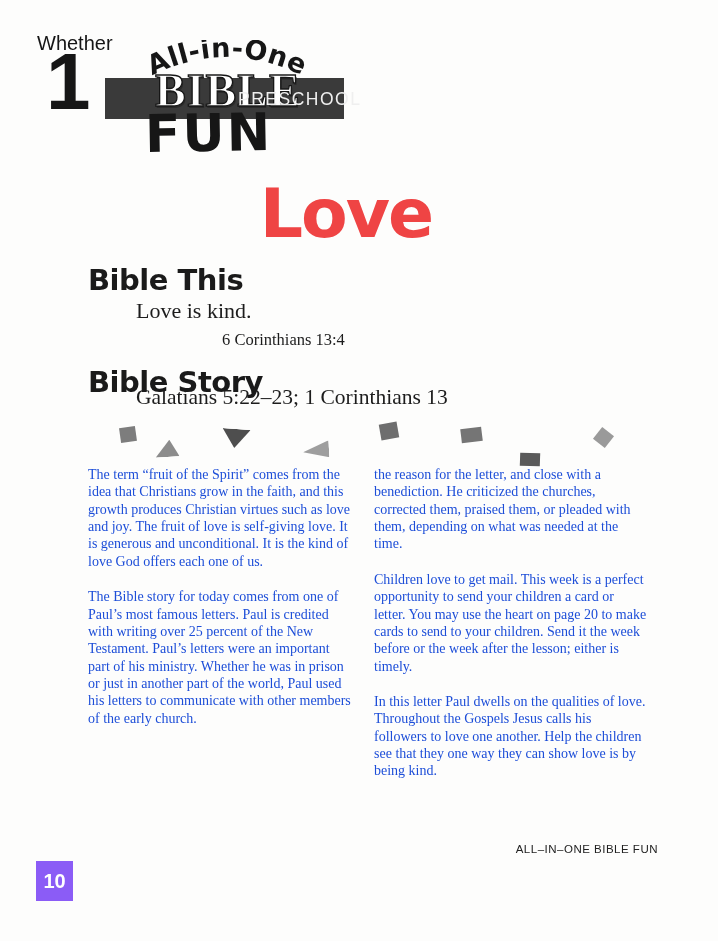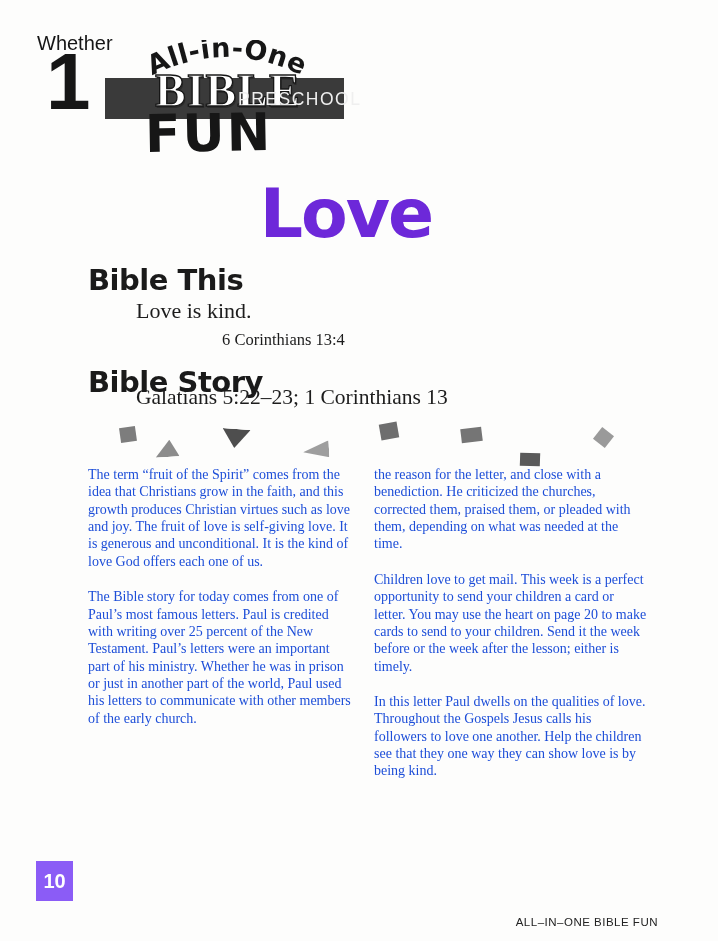--- a/index.html
+++ b/index.html
@@ -28,21 +28,21 @@
     font-size:17.5px; letter-spacing:1.5px; color:#efefef;
   }
   .logo-fun {
     position:absolute; left:40px; top:63px; font-family:"DejaVu Sans",sans-serif;
     font-size:52px; font-weight:900; line-height:1; color:#161616; letter-spacing:2px;
     transform:rotate(-1deg);
   }
 
   
   .page-title { left:0; top:180px; width:692px; text-align:center;
-    font-family:"DejaVu Sans",sans-serif; font-size:68px; font-weight:900; letter-spacing:-2px; color:#6d28d9; line-height:1; }
+    font-family:"DejaVu Sans",sans-serif; font-size:68px; font-weight:900; letter-spacing:-2px; color:#ef4444; line-height:1; }
   .section-heading { font-family:"DejaVu Sans",sans-serif; font-size:29px; font-weight:900; letter-spacing:-0.5px; color:#1a1a1a; line-height:1; }
   .h-verse { left:88px; top:266px; }
   .h-story { left:88px; top:368px; }
   .verse-text { left:136px; top:298px; font-size:22px; }
   .verse-ref  { left:222px; top:330px; font-size:16.5px; }
   .story-ref  { left:136px; top:385px; font-size:21.5px; }
 
   
   .confetti { position:absolute; }
   .triangle-up   { clip-path:polygon(62% 0, 100% 100%, 0 100%); }
@@ -52,21 +52,21 @@
   
   .col { font-size:14px; line-height:1.24; color:#1d4ed8; }
   .col p { margin-bottom:18px; }
   .col-left  { left:88px;  top:466px; width:266px; }
   .col-right { left:374px; top:466px; width:273px; }
 
   
   .page-number-box { left:36px; top:861px; width:37px; height:40px; background:#8b5cf6;
     display:flex; align-items:center; justify-content:center; }
   .page-number { font-family:"Liberation Sans",sans-serif; font-size:20px; font-weight:bold; color:#fff; }
-  .running-title { right:60px; top:916px; font-family:"Liberation Sans",sans-serif;
+  .running-title { right:60px; top:843px; font-family:"Liberation Sans",sans-serif;
     font-size:11.5px; letter-spacing:0.5px; color:#222; }
 </style>
 </head>
 <body>
 
 <div class="page">
 
   <div class="abs lesson-label">Whether</div>
   <div class="abs lesson-number">1</div>
 

